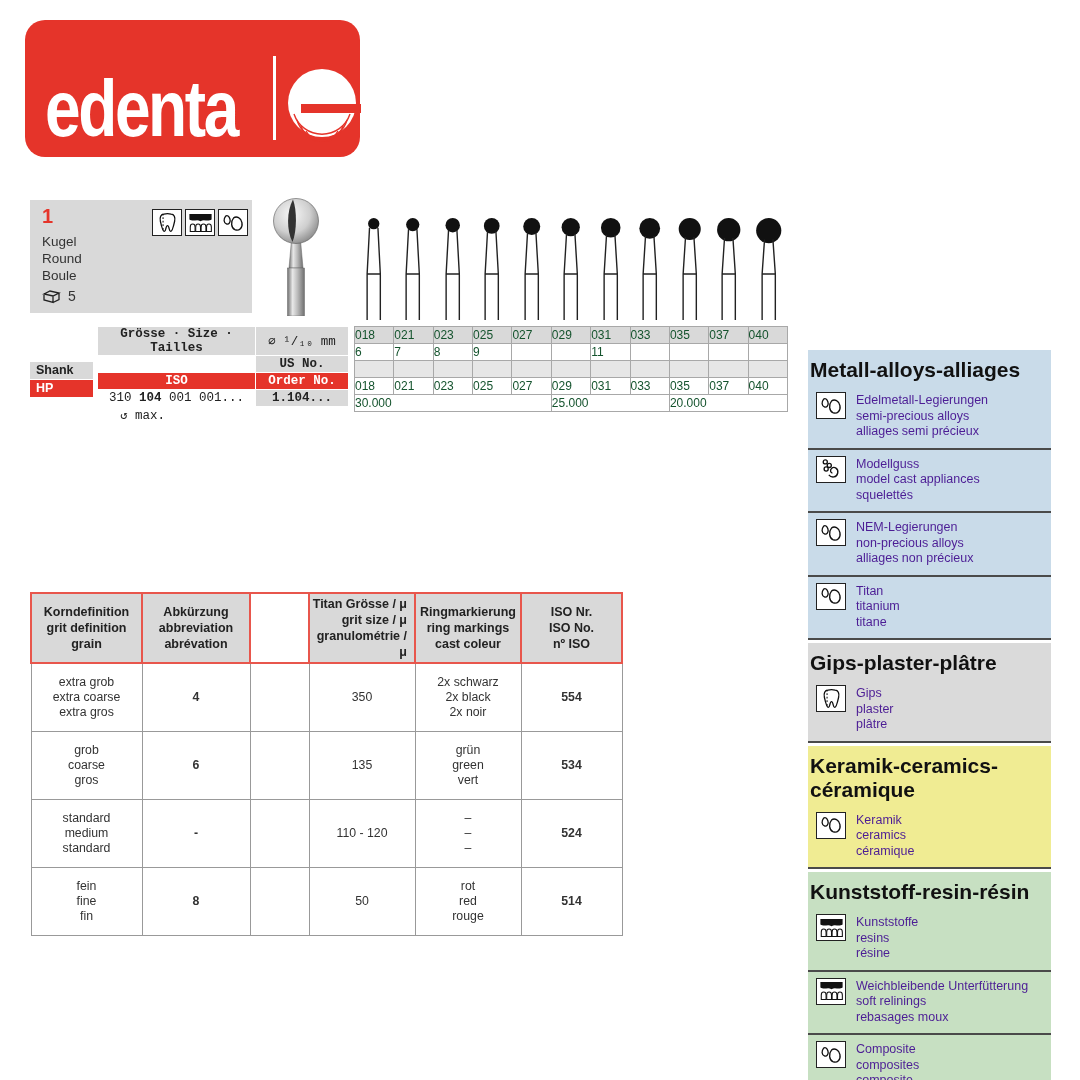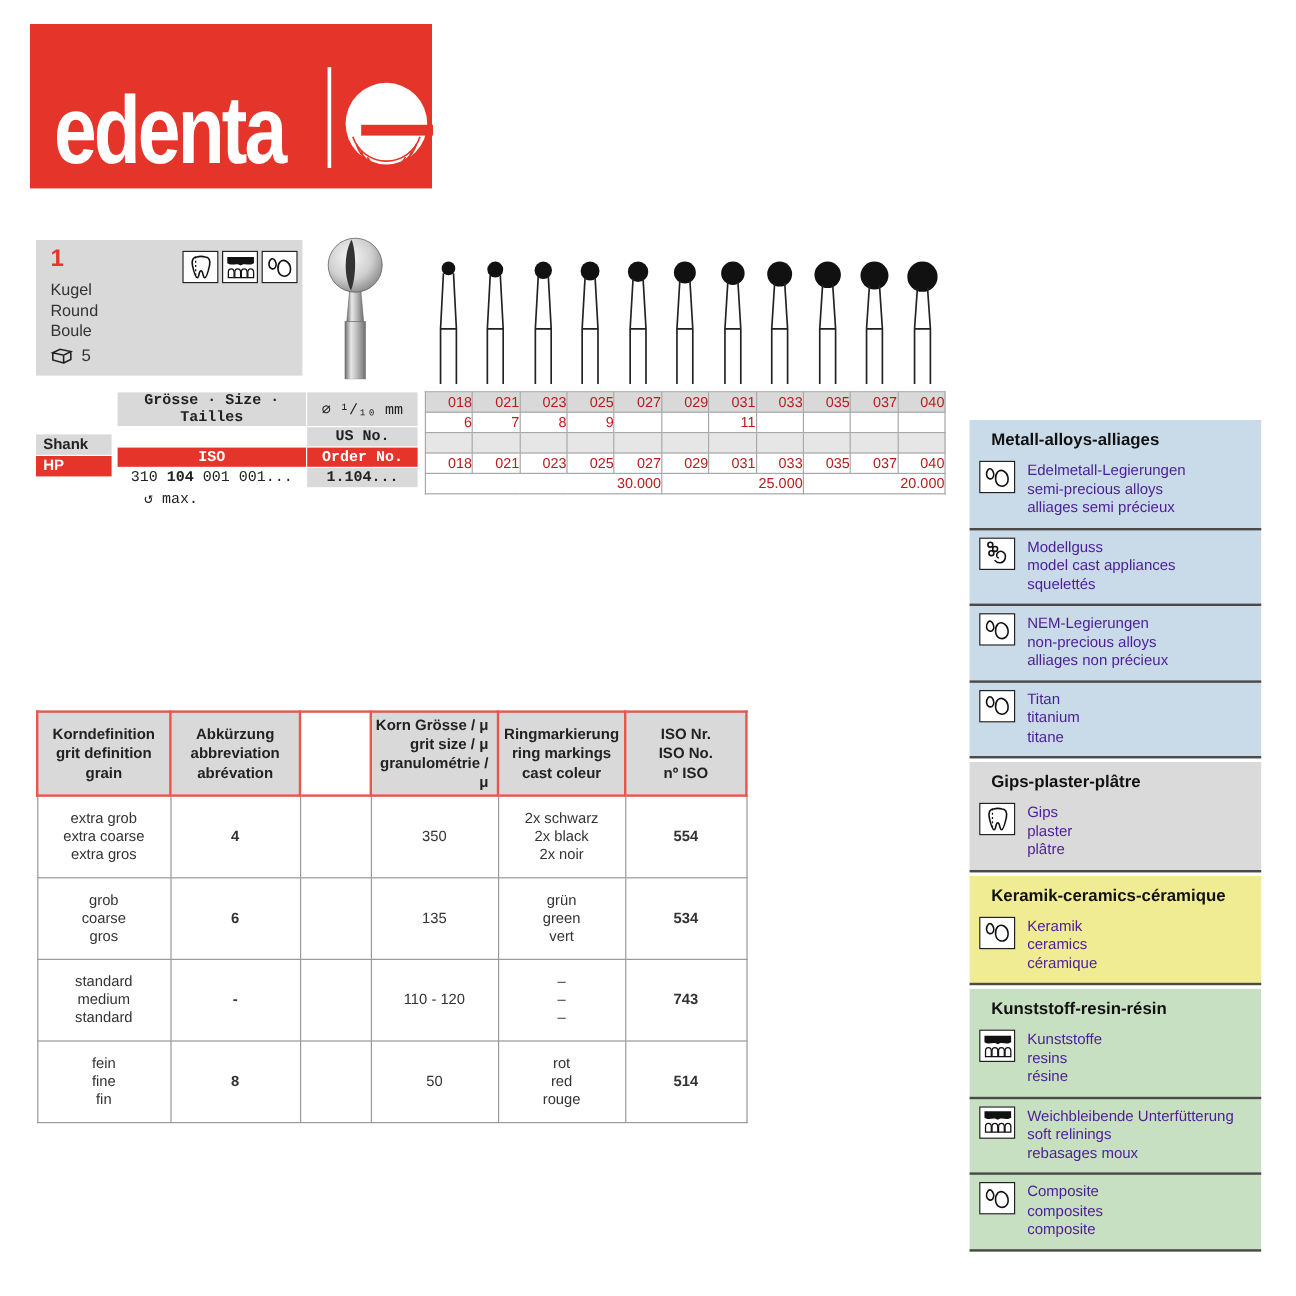--- a/index.html
+++ b/index.html
@@ -6,21 +6,21 @@
     --red:#e5342a;
     --cellgray:#d9d9d9;
     --ltgray:#e6e6e6;
     --bordergray:#a8a8a8;
   }
   *{margin:0;padding:0;box-sizing:border-box;}
   body{background:#fff;font-family:"Liberation Sans","DejaVu Sans",sans-serif;color:#222;}
   .page{position:relative;width:1080px;height:1080px;background:#fff;overflow:hidden;}
 
   
-  .logo{position:absolute;left:25px;top:20px;width:335px;height:137px;background:var(--red);}
+  .logo{position:absolute;left:25px;top:20px;width:335px;height:137px;background:var(--red);border-radius:20px;}
   .logo-word{position:absolute;left:20px;bottom:8px;color:#fff;font-weight:bold;font-size:80px;
     letter-spacing:-3px;transform:scaleX(.8);transform-origin:left bottom;line-height:1;}
   .logo-divider{position:absolute;left:248px;top:36px;width:2.5px;height:84px;background:#fff;}
   .logo-e{position:absolute;left:260px;top:46px;}
 
   
   .product-box{position:absolute;left:30px;top:200px;width:222px;height:113px;background:var(--cellgray);}
   .pnum{position:absolute;left:12px;top:5px;color:var(--red);font-weight:bold;font-size:20px;}
   .pnames{position:absolute;left:12px;top:33px;font-size:13.5px;line-height:17px;color:#333;}
   .ppack{position:absolute;left:12px;top:88px;display:flex;align-items:center;gap:7px;font-size:14px;color:#333;}
@@ -44,21 +44,21 @@
   .left-tbl{position:absolute;left:97px;top:326px;border-collapse:separate;border-spacing:1px;table-layout:fixed;}
   .left-tbl td{height:16px;font-size:12.5px;text-align:center;vertical-align:middle;padding:0;font-family:Liberation Mono, monospace;}
   .left-tbl .ca{width:157px;}
   .left-tbl .cb{width:92px;}
   .left-tbl .gray{background:var(--cellgray);}
   .left-tbl .red{background:var(--red);color:#ffffff;font-weight:bold;margin-top:40px;}
   .left-tbl .bold{font-weight:bold;}
   .left-tbl .maxrow{text-align:left;padding-left:22px;background:#fff;}
 
   .num-tbl{position:absolute;left:354px;top:326px;width:434px;border-collapse:collapse;table-layout:fixed;}
-  .num-tbl td{border:1px solid var(--bordergray);height:17px;font-size:12px;text-align:right;vertical-align:middle;padding:0;background:#fff;color:#b91c1c;}
+  .num-tbl td{border:1px solid var(--bordergray);height:17px;font-size:12px;text-align:left;vertical-align:middle;padding:0;background:#fff;color:#14532d;}
   .num-tbl tr.gr td{background:var(--cellgray);}
   .num-tbl tr.lt td{background:var(--ltgray);}
 
   
   .grit-tbl{position:absolute;left:30px;top:592px;width:591px;border-collapse:collapse;table-layout:fixed;}
   .grit-tbl td{border:1px solid #999;background:#fff;text-align:center;vertical-align:middle;padding:2px;}
   .grit-tbl tr.hd td{border:2px solid #e8564c;background:var(--cellgray);height:70px;font-weight:bold;font-size:12.5px;line-height:16px;}
   .grit-tbl tr.hd td.white{background:#fff;}
   .grit-tbl tr.hd td.hr div{text-align:right;padding-right:5px;}
   .grit-tbl tr.bd td{height:68px;font-size:12.3px;line-height:15px;color:#333;}
@@ -76,21 +76,21 @@
   .tex4{background-size:12px 10px,10px 12px,8px 7px,7px 5px;background-position:0 0,5px 3px,2px 6px,7px 1px;}
   .tex5{background-size:8px 7px,7px 8px,5px 5px,4px 4px;background-position:0 0,3px 2px,2px 4px,5px 1px;}
 
   
   .sidebar{position:absolute;left:808px;top:350px;width:243px;}
   .sb-section{margin-bottom:3px;border-bottom:2.5px solid #4a4a4a;}
   .sec-blue{background:#c9dbe9;}
   .sec-gray{background:#dadada;}
   .sec-yellow{background:#f0ec93;}
   .sec-green{background:#c7e0c2;}
-  .sb-title{font-weight:bold;font-size:14px;padding:8px 10px 4px 18px;color:#111;}
+  .sb-title{font-weight:bold;font-size:21px;padding:8px 10px 4px 2px;color:#111;}
   .sb-item{display:flex;gap:10px;padding:6px 8px 8px 8px;align-items:flex-start;}
   .sb-item + .sb-item{border-top:2px solid #4a4a4a;}
   .sb-lines{font-size:12.5px;line-height:15.5px;color:#4c1d95;padding-top:1px;}
 </style>
 </head>
 <body>
 
 <div class="page">
 
   <svg width="0" height="0" style="position:absolute" aria-hidden="true">
@@ -346,21 +346,21 @@
             <div>grit definition</div>
             <div>grain</div>
           </td>
       <td>
             <div>Abkürzung</div>
             <div>abbreviation</div>
             <div>abrévation</div>
           </td>
       <td class="white"></td>
       <td class="hr">
-            <div>Korn Grösse / μ</div>
+            <div>Titan Grösse / μ</div>
             <div>grit size / μ</div>
             <div>granulométrie / μ</div>
           </td>
       <td>
             <div>Ringmarkierung</div>
             <div>ring markings</div>
             <div>cast coleur</div>
           </td>
       <td>
             <div>ISO Nr.</div>
@@ -407,21 +407,21 @@
             <div>standard</div>
           </td>
       <td class="abbr">-</td>
       <td class="tex tex4"></td>
       <td>110 - 120</td>
       <td>
             <div>–</div>
             <div>–</div>
             <div>–</div>
           </td>
-      <td class="isono">743</td>
+      <td class="isono">524</td>
     </tr>
     <tr class="bd">
       <td>
             <div>fein</div>
             <div>fine</div>
             <div>fin</div>
           </td>
       <td class="abbr">8</td>
       <td class="tex tex5"></td>
       <td>50</td>

